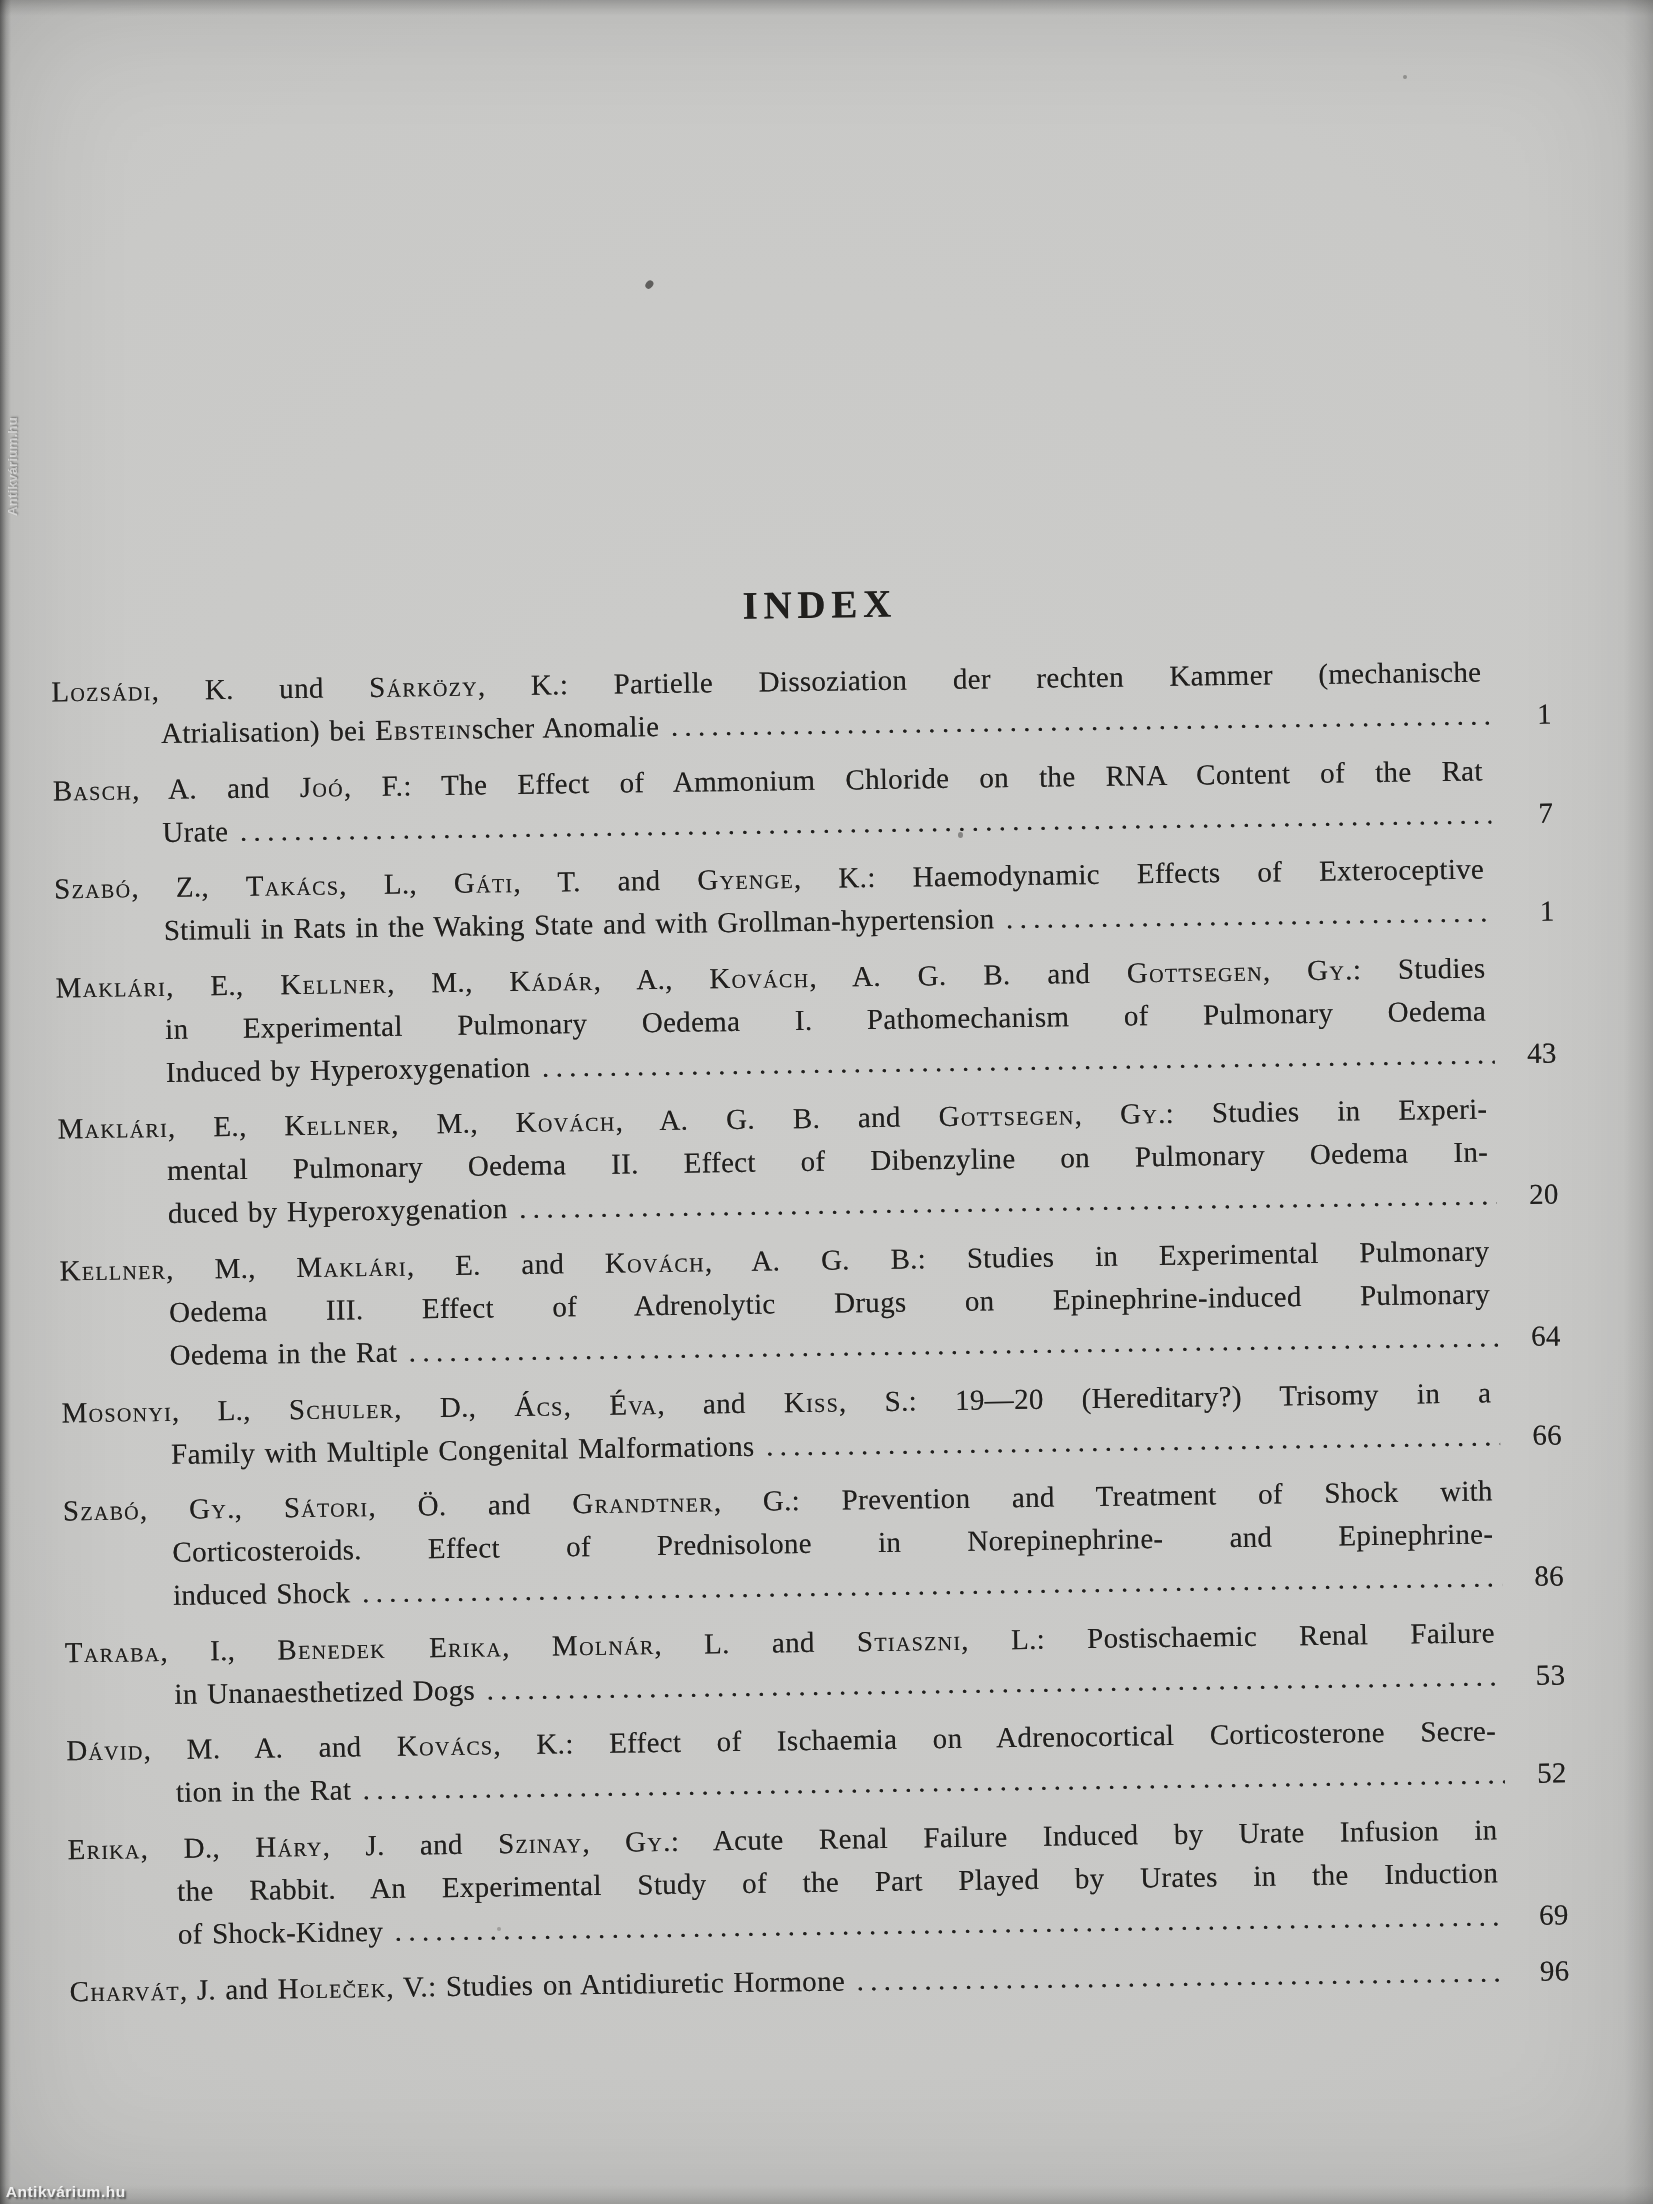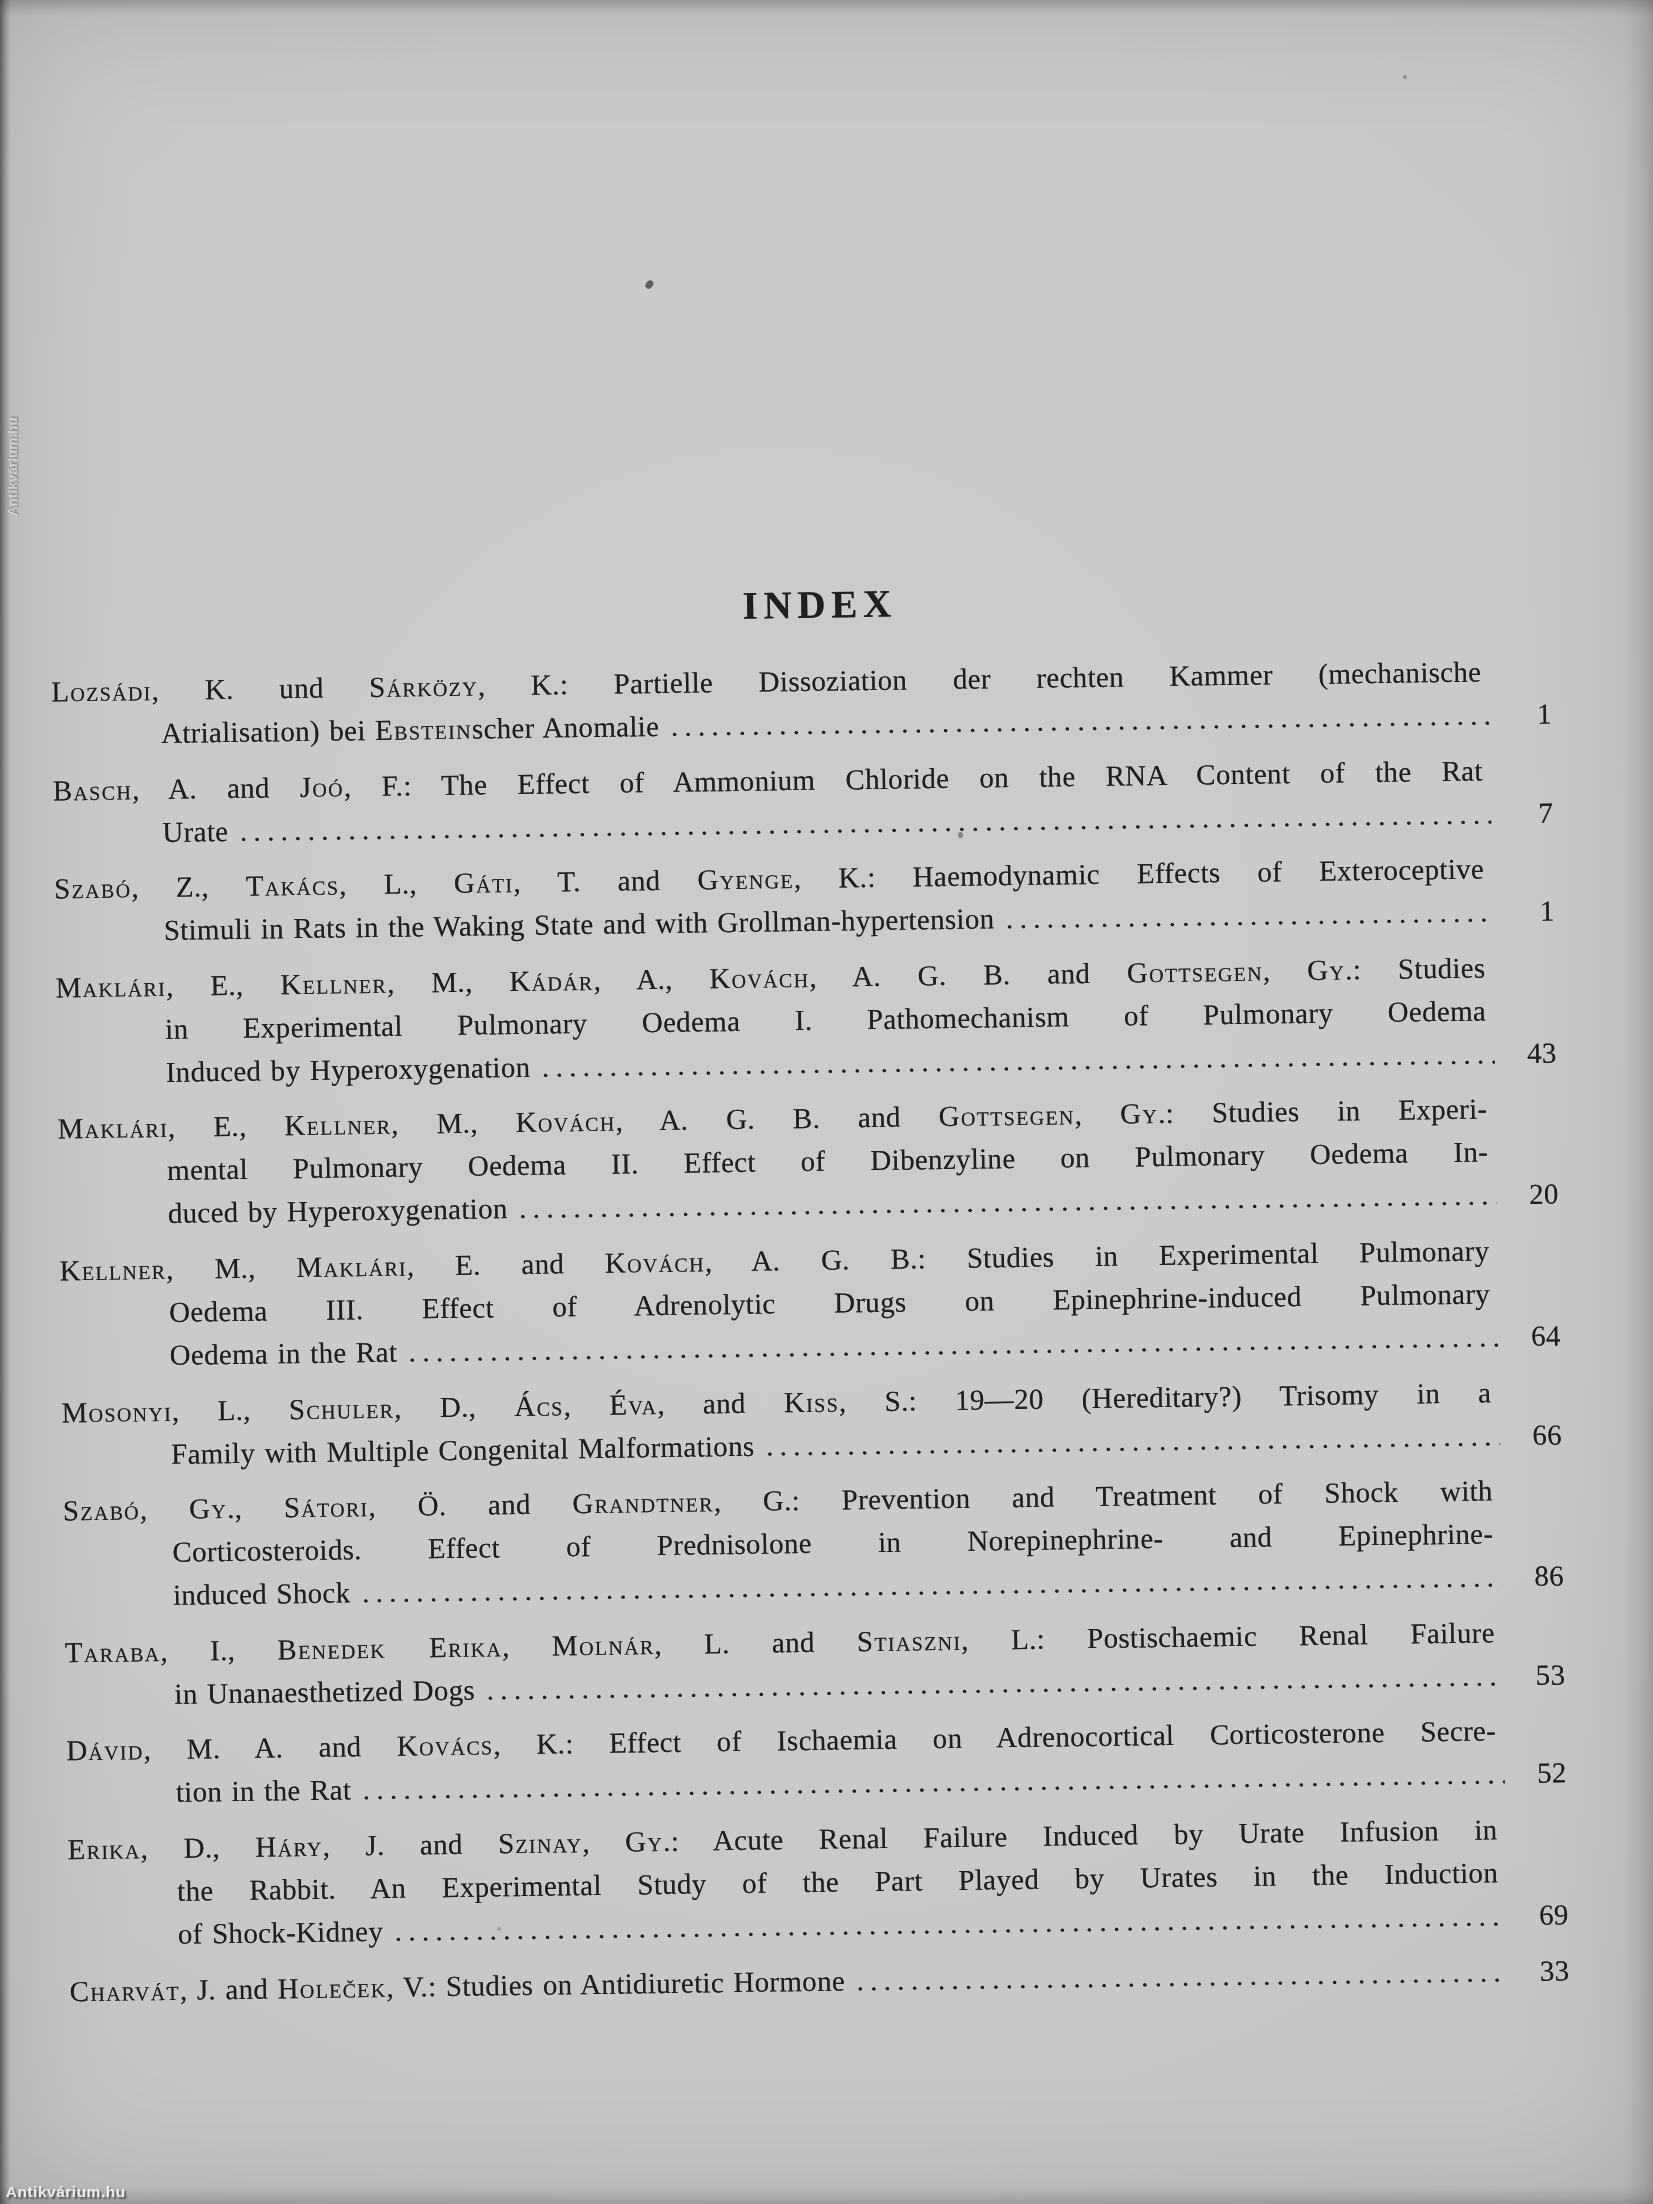--- a/index.html
+++ b/index.html
@@ -188,21 +188,21 @@
           <div class="line cont last">
             <span class="txt">of Shock-Kidney</span>
             <span class="leader">............................................................................................................................................</span>
             <span class="num">69</span>
           </div>
         </div>
         <div class="entry">
           <div class="line first last">
             <span class="txt"><span class="sc">Charvát</span>, J. and <span class="sc">Holeček</span>, V.: Studies on Antidiuretic Hormone</span>
             <span class="leader">............................................................................................................................................</span>
-            <span class="num">33</span>
+            <span class="num">96</span>
           </div>
         </div>
       </div>
   </div>
 
   <span class="wm-left">Antikvárium.hu</span>
   <span class="wm-bottom">Antikvárium.hu</span>
 </div>
 
 

